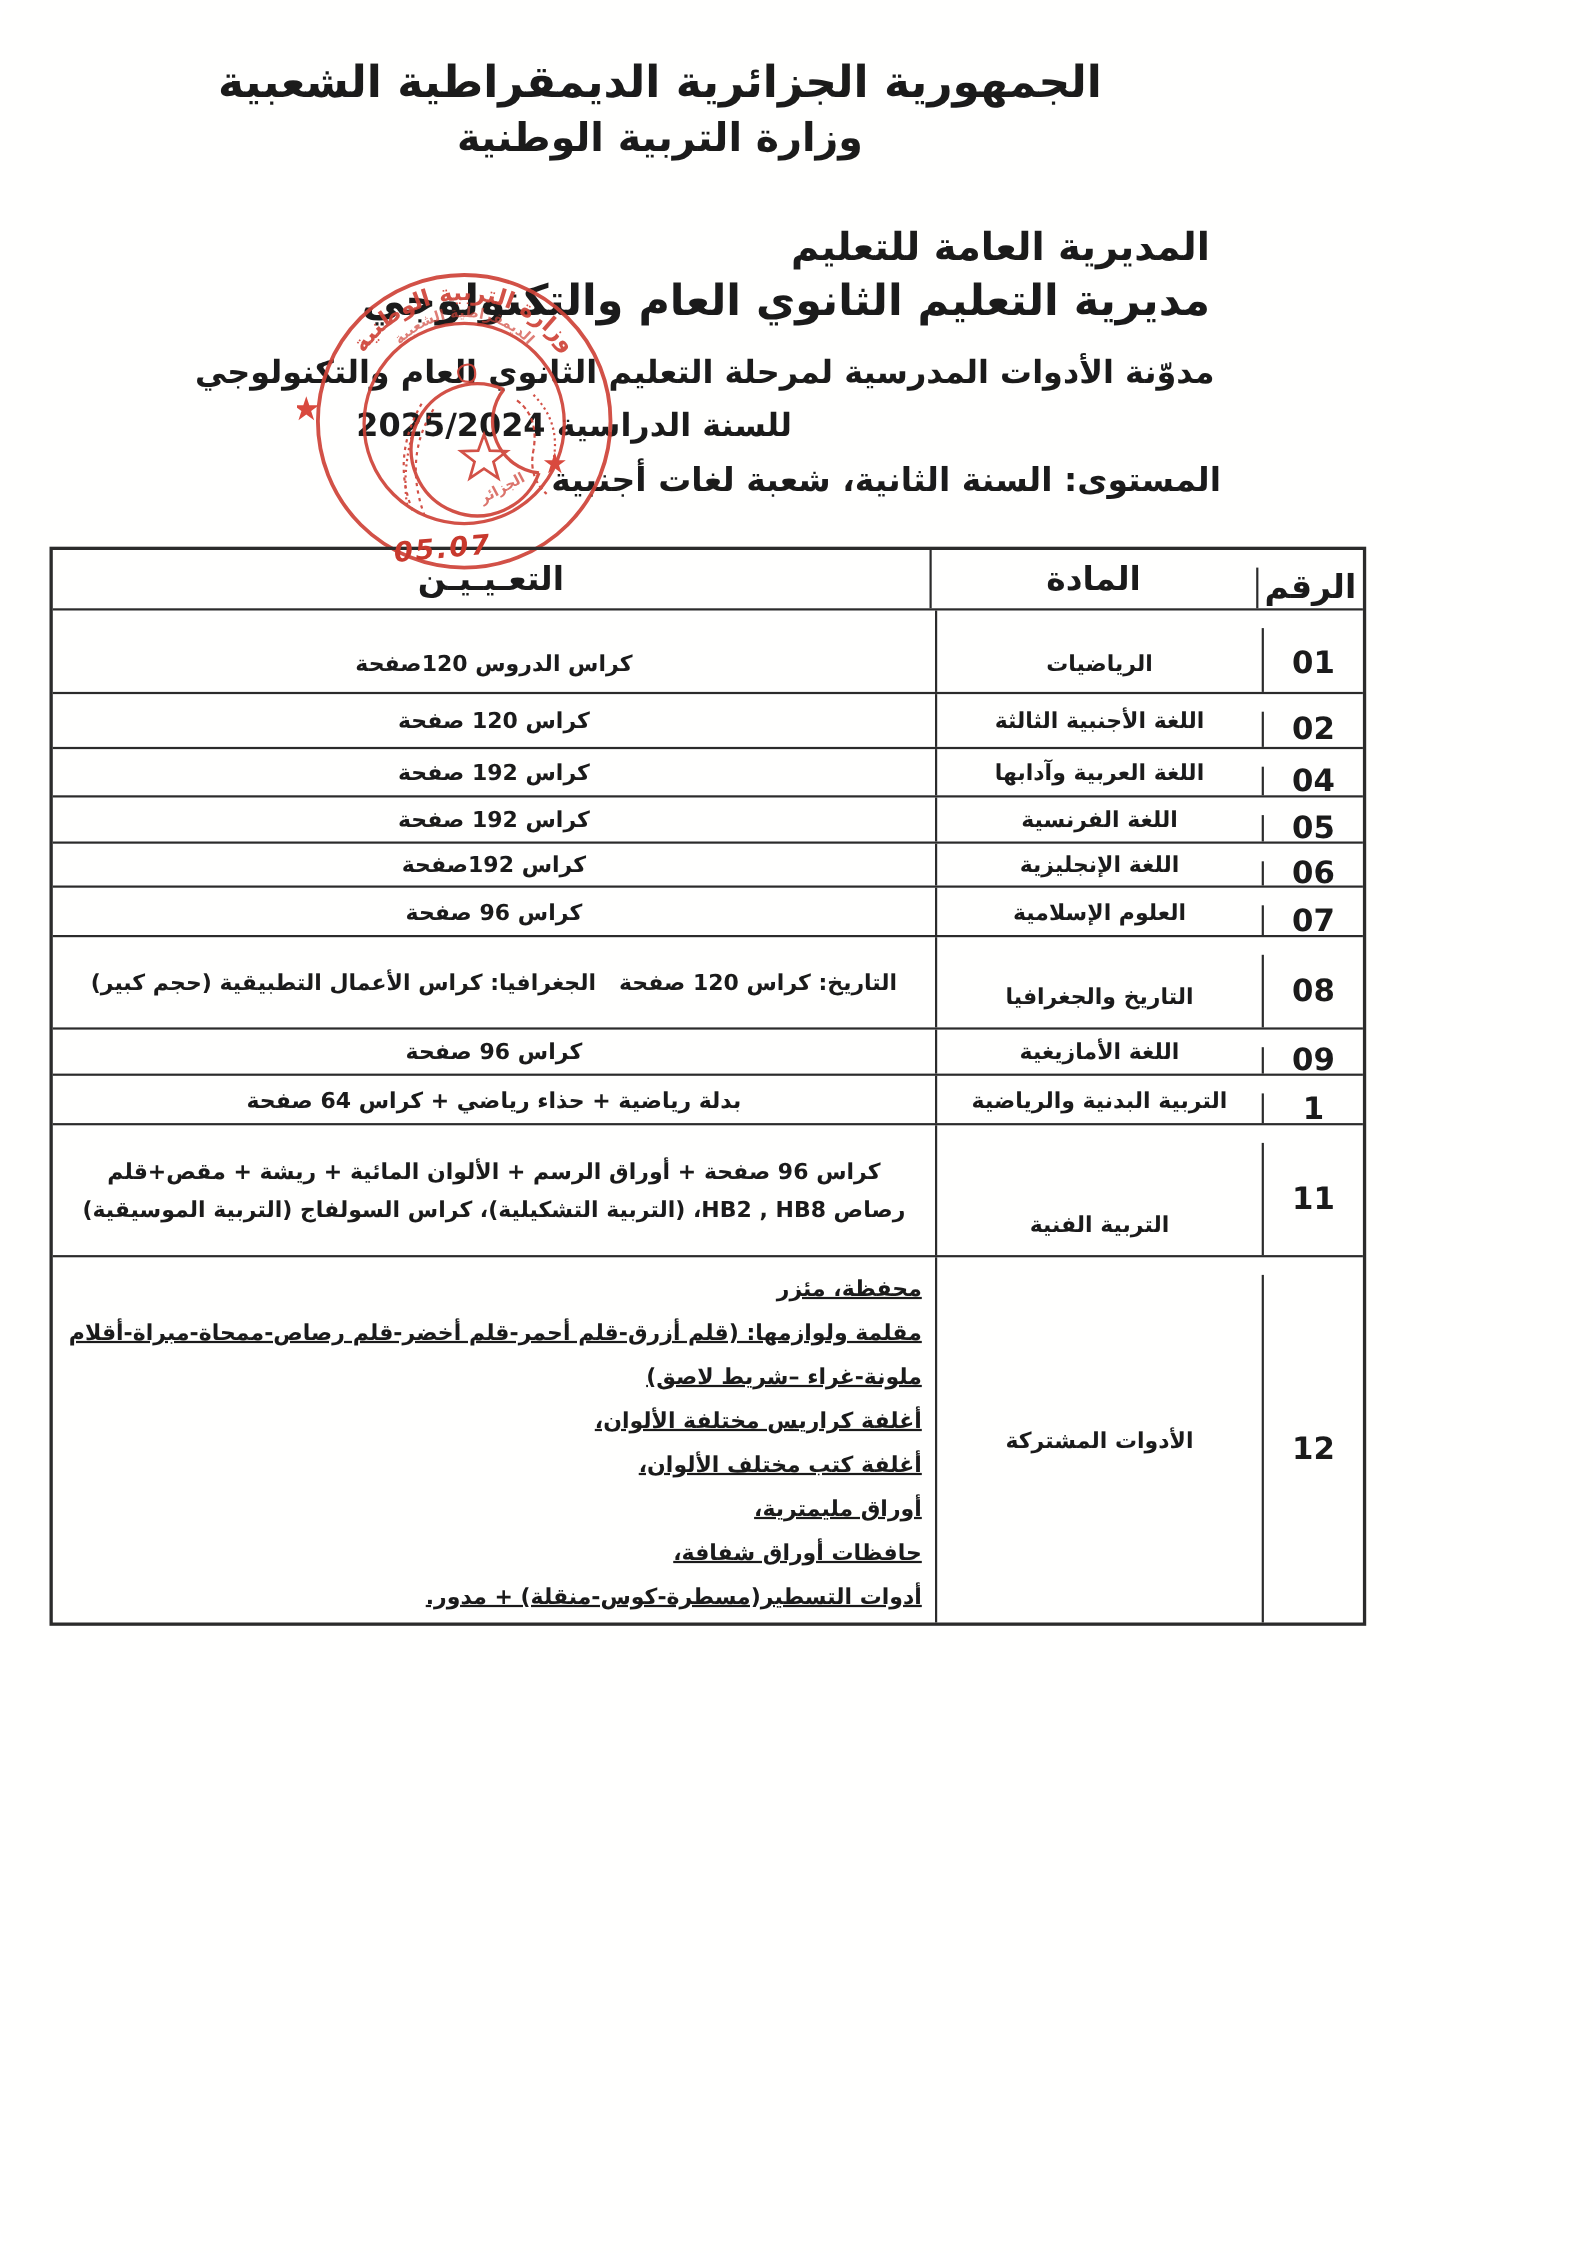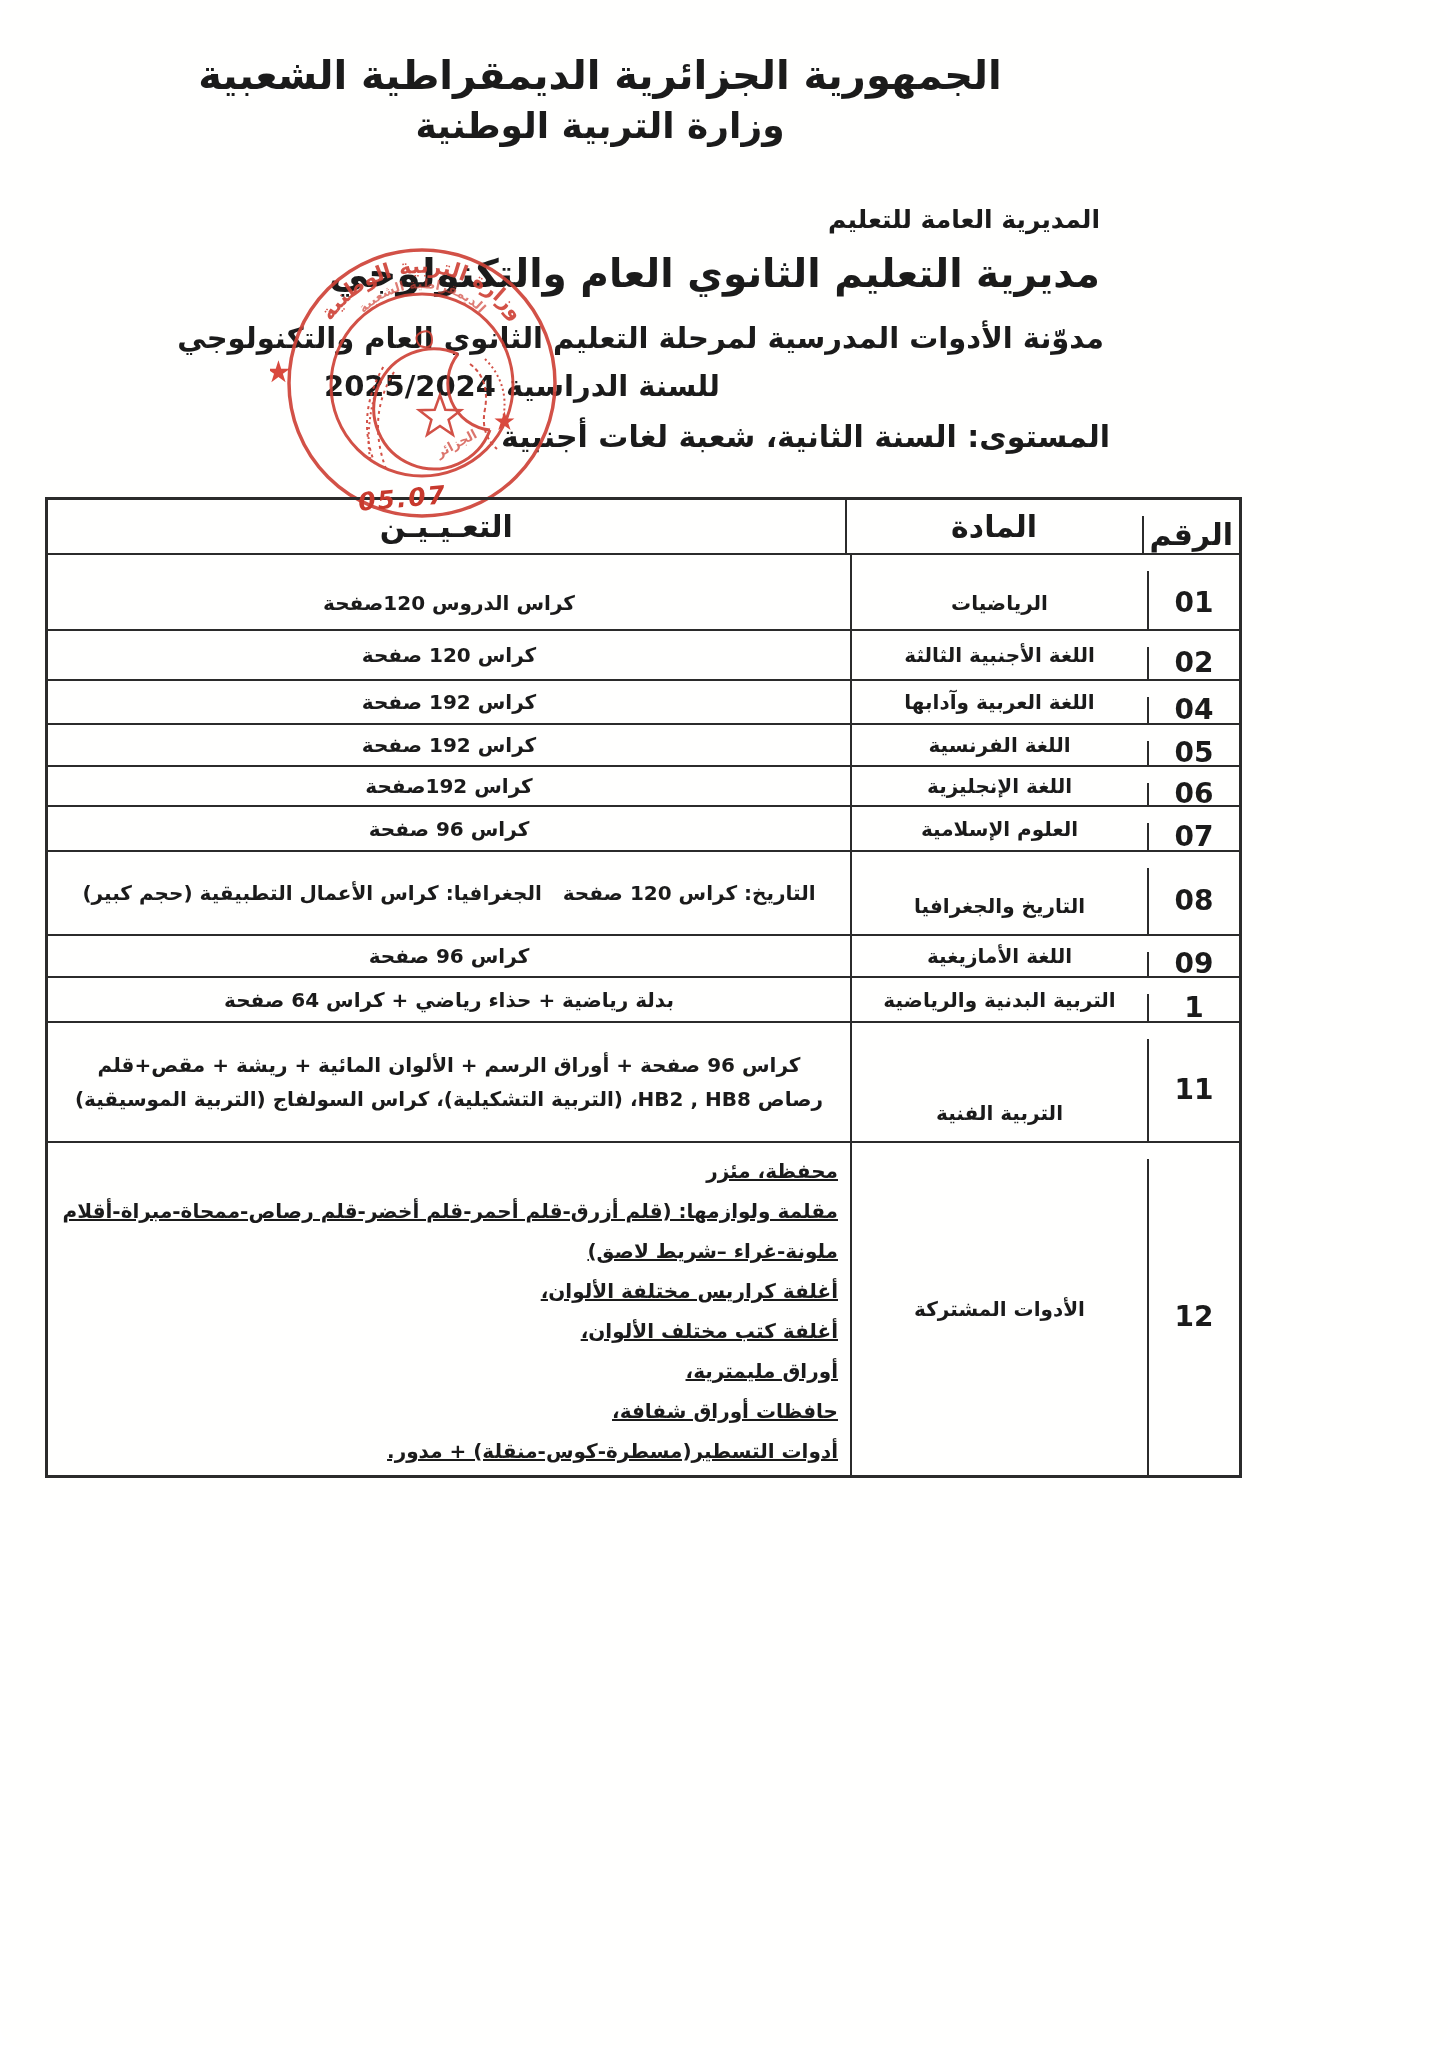--- a/index.html
+++ b/index.html
@@ -5,21 +5,21 @@
   html,body{margin:0;padding:0;background:#ffffff;}
   .page{
     position:relative;width:1448px;height:2048px;background:#fffffe;
     font-family:"DejaVu Sans",sans-serif;color:#1b1b1b;font-weight:700;
     overflow:hidden;direction:rtl;border-radius:23px;
   }
   .center-head{position:absolute;left:170px;top:48px;width:860px;text-align:center;}
   .t1{font-size:40px;line-height:54px;letter-spacing:0;}
   .t2{font-size:36px;line-height:48px;}
   .rline{position:absolute;text-align:right;white-space:nowrap;}
-  .dept1{top:205px;right:348px;font-size:25px;text-align:center;}
+  .dept1{top:205px;right:348px;font-size:35px;text-align:center;}
   .dept2{top:251px;right:348px;font-size:39px;}
   .doct{top:321px;right:344px;font-size:29px;}
   .docy{top:369px;right:728px;font-size:29px;}
   .level{top:419px;right:338px;font-size:30px;}
 
   
   .stamp{position:absolute;left:270px;top:232px;opacity:.92;}
   .stamp-code{
     position:absolute;left:358px;top:484px;color:#c8392d;font-size:25px;
     font-style:italic;transform:rotate(-5deg);letter-spacing:2px;z-index:3;

